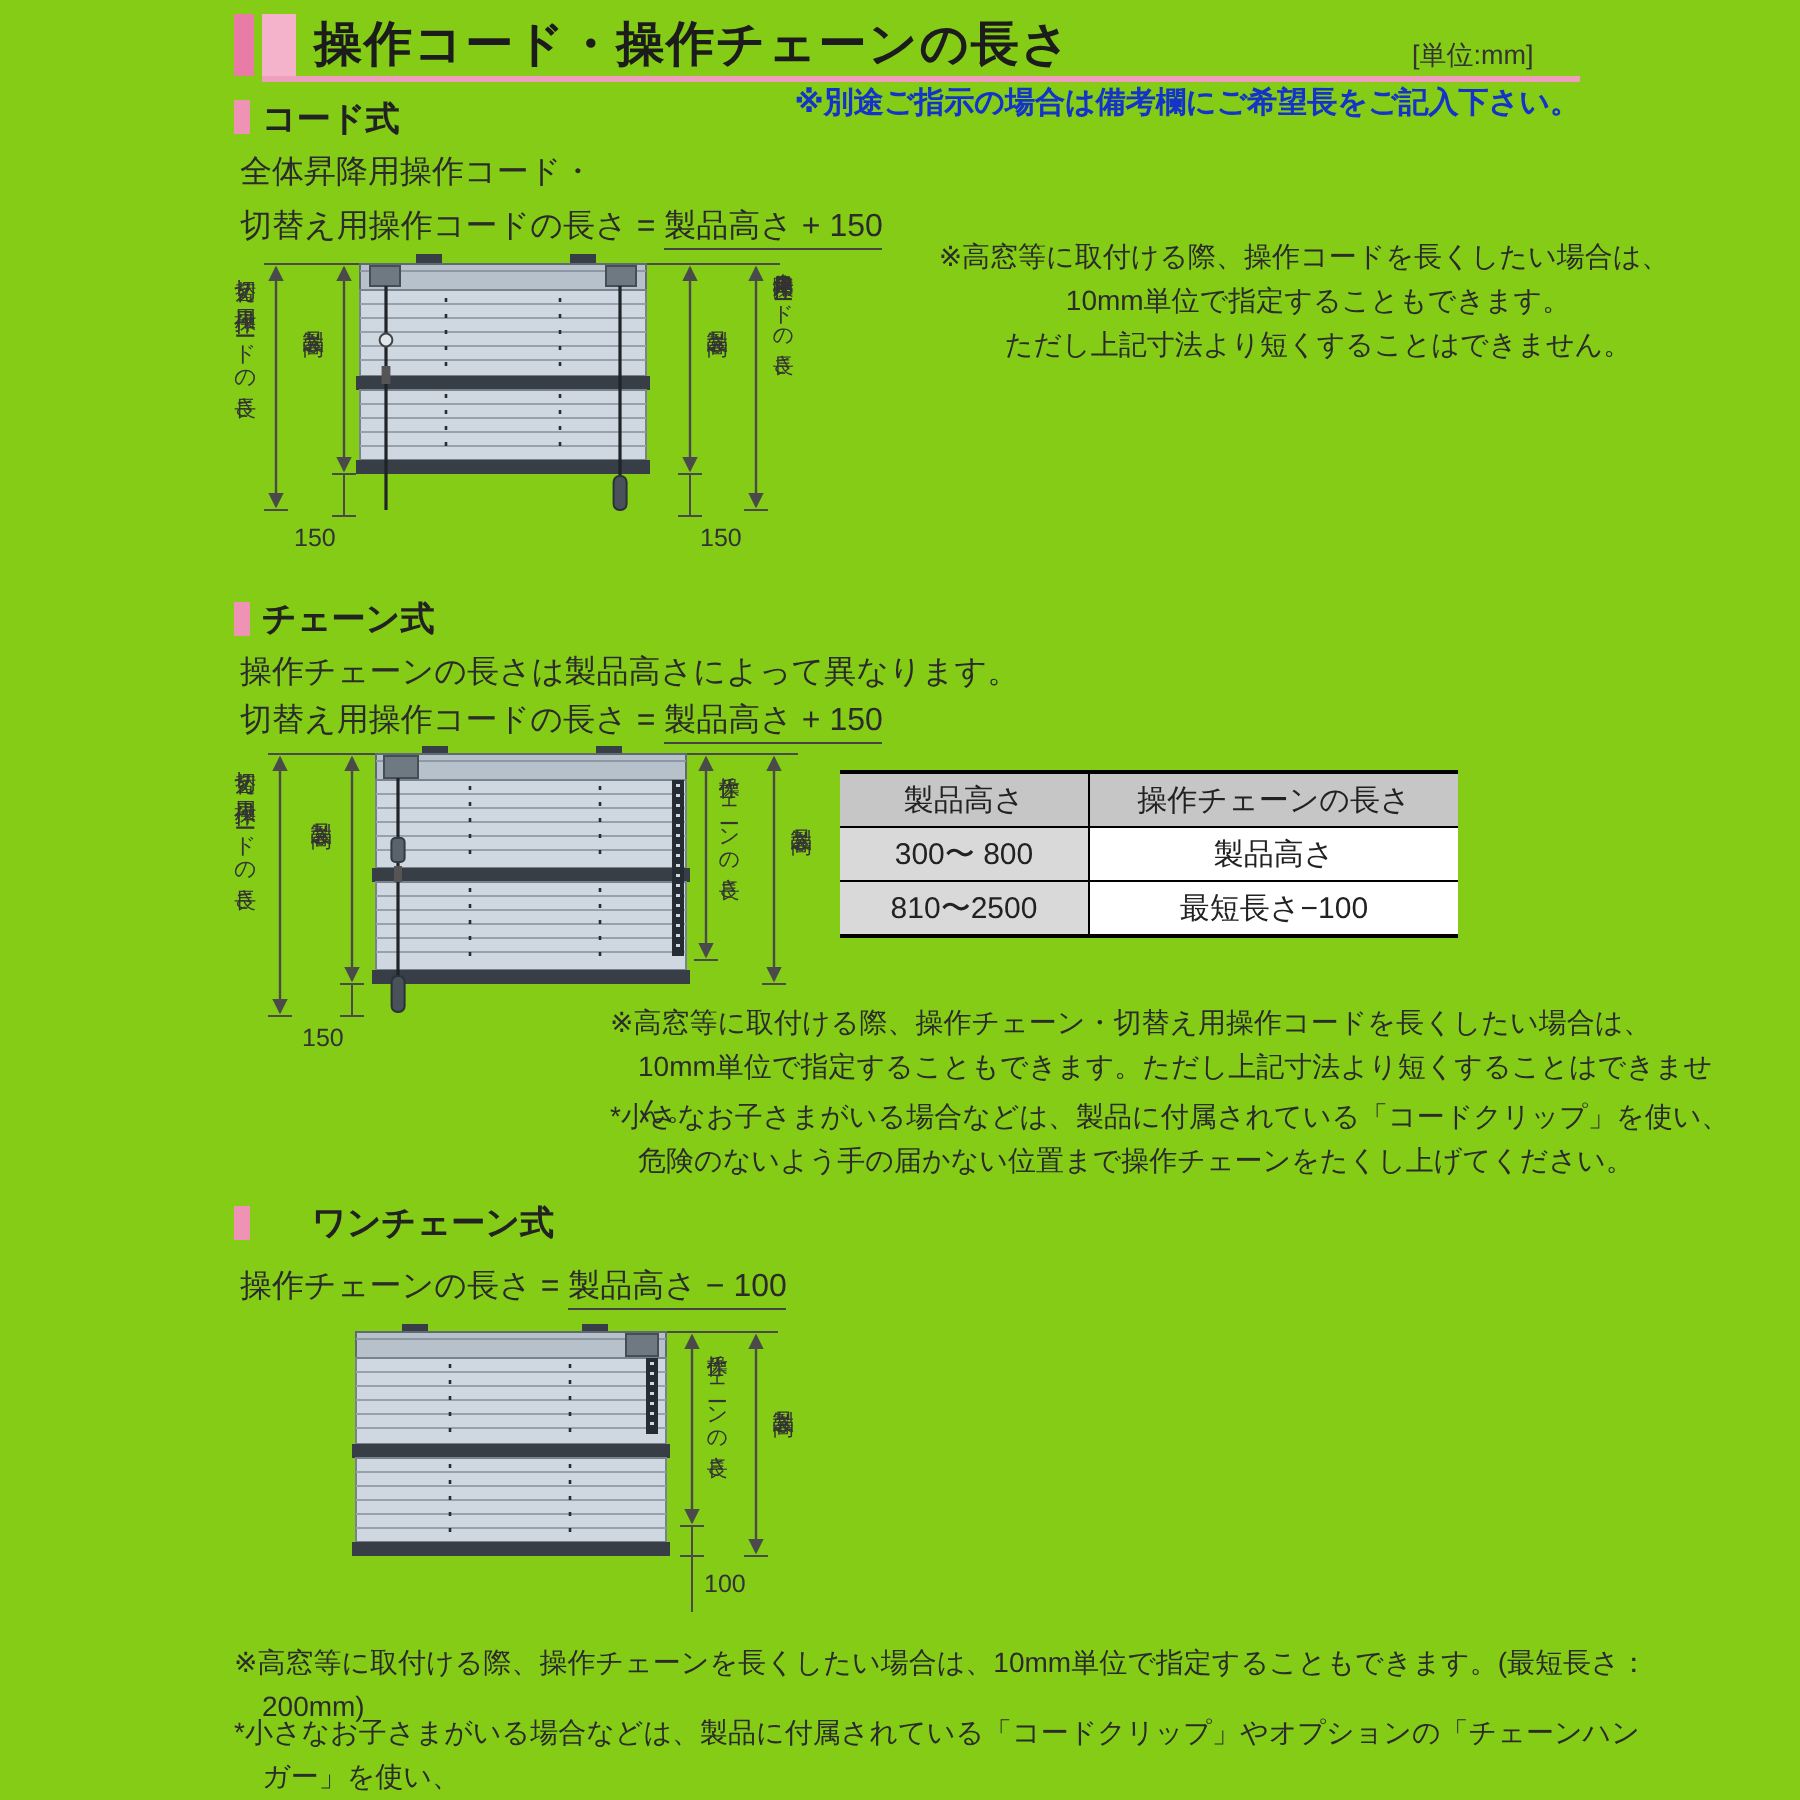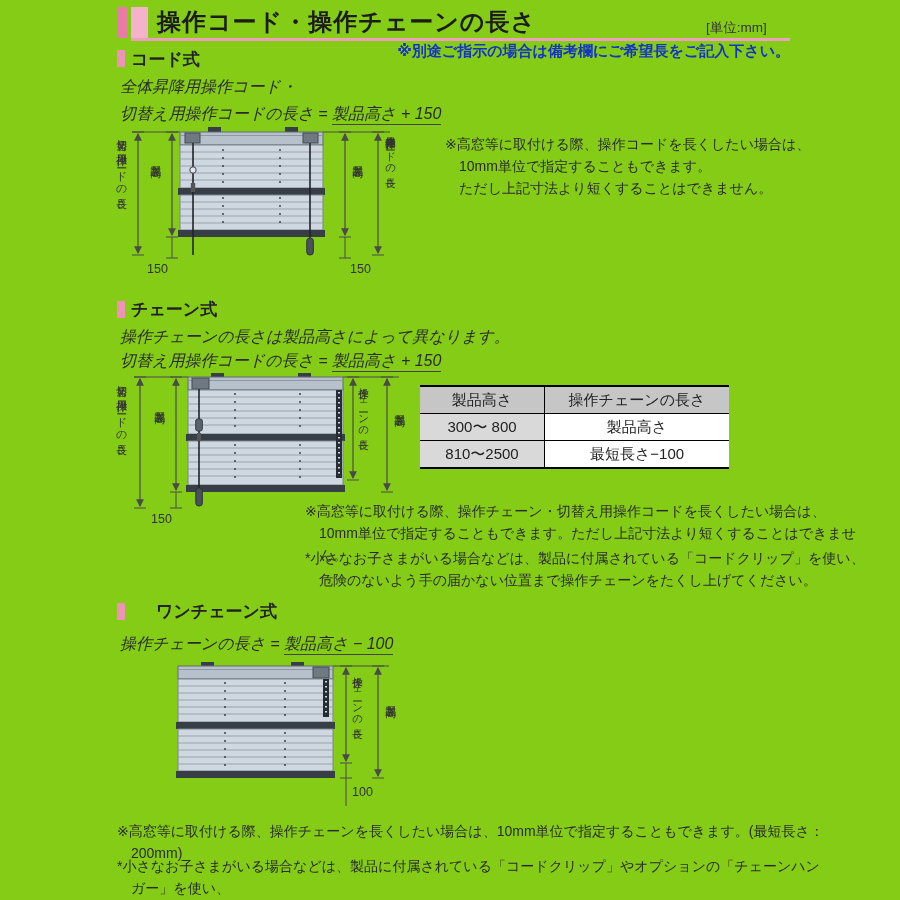--- a/index.html
+++ b/index.html
@@ -16,21 +16,21 @@
   .bar-dark  { background:#e87ca7; }
   .bar-light { background:#f4b3cb; }
   .title-rule { background:#ef9fbe; }
   .blue-note { font-size:15px; font-weight:bold; color:#1433c8; text-align:right; white-space:nowrap; }
 
   
   .sec-bar  { background:#ef93b5; }
   .sec-head { font-size:17px; font-weight:bold; color:#222; white-space:nowrap; }
 
   
-  .formula { font-size:16px; color:#2b2b2b; line-height:27px; white-space:nowrap;font-style:italic; }
+  .formula { font-size:16px; color:#2b2b2b; line-height:27px; white-space:nowrap; }
   .uline { border-bottom:1.5px solid #444; padding-bottom:1.5px; }
 
   
   .note { font-size:14px; line-height:22px; color:#2b2b2b; white-space:pre-line;
           padding-left:14px; text-indent:-14px; }
 
   
   .vtext { writing-mode:vertical-rl; text-orientation:upright; font-size:11px;
            letter-spacing:1px; line-height:1.15; color:#333; white-space:nowrap; }
   .vtext-sm { font-size:10.5px; letter-spacing:0.5px; }
@@ -127,21 +127,21 @@
       </g>
     </svg>
     <div class="abs vtext" style="left:2px;top:4px;height:156px;">切替え用操作コードの長さ</div>
     <div class="abs vtext" style="left:36px;top:30px;">製品高さ</div>
     <div class="abs dimnum" style="left:34px;top:136px;">150</div>
     <div class="abs vtext" style="left:238px;top:30px;">製品高さ</div>
     <div class="abs dimnum" style="left:237px;top:136px;">150</div>
     <div class="abs vtext vtext-sm" style="left:272px;top:2px;height:160px;">全体昇降用操作コードの長さ</div>
   </div>
 
-  <div class="abs note" style="left:445px;top:133px;width:400px;">※高窓等に取付ける際、操作コードを長くしたい場合は、
+  <div class="abs note" style="left:445px;top:117px;width:400px;text-align:center;">※高窓等に取付ける際、操作コードを長くしたい場合は、
 10mm単位で指定することもできます。
 ただし上記寸法より短くすることはできません。</div>
 
   <div class="abs sec-bar" style="left:117px;top:301px;width:8px;height:17px;"></div>
   <div class="abs sec-head" style="left:131px;top:298px;">チェーン式</div>
   <div class="abs formula" style="left:120px;top:323px;">操作チェーンの長さは製品高さによって異なります。</div>
   <div class="abs formula" style="left:120px;top:347px;"><span>切替え用操作コードの長さ = </span><span class="uline">製品高さ + 150</span></div>
 
   <div class="abs" style="left:113px;top:372px;width:300px;height:168px;">
     <svg width="300" height="168">

